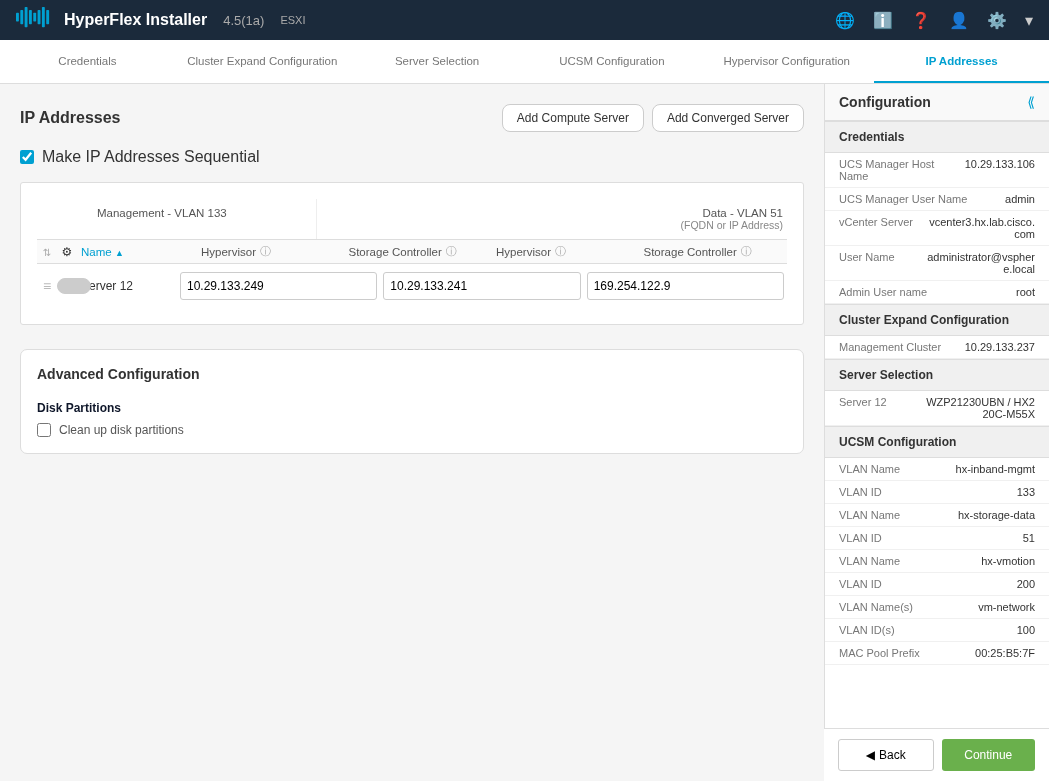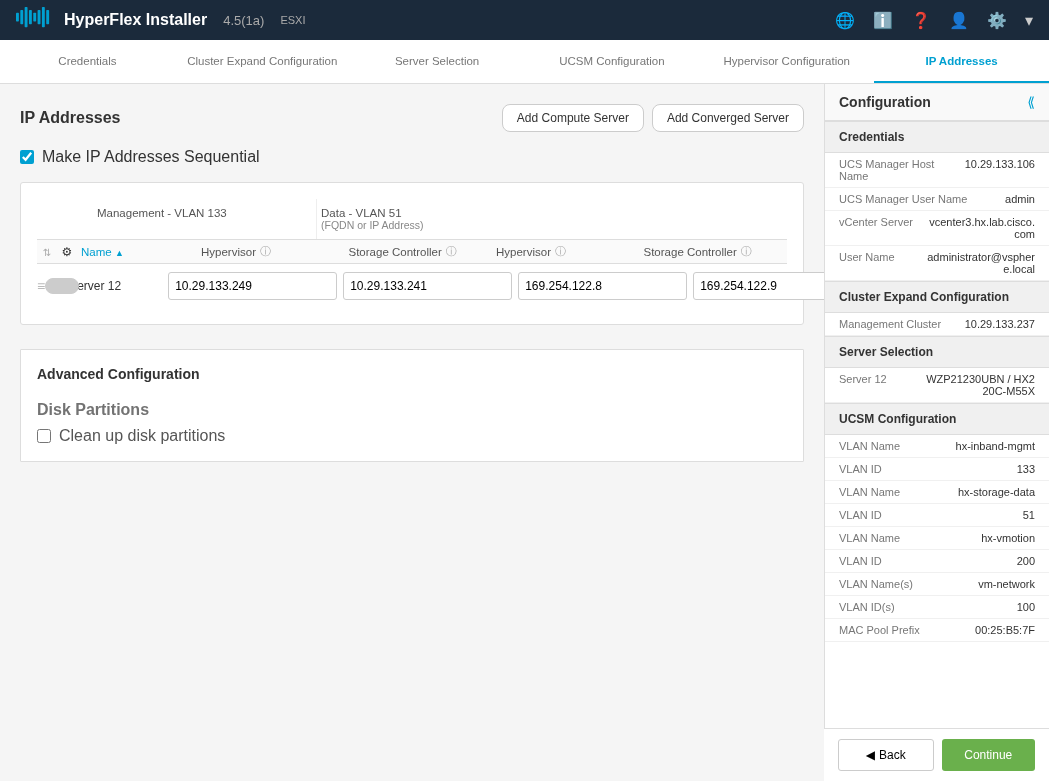--- a/index.html
+++ b/index.html
@@ -133,21 +133,21 @@
       border: 1px solid #ddd;
       border-radius: 3px;
       padding: 16px;
     }
     .vlan-header-row {
       display: flex;
       border-bottom: 1px solid #ddd;
     }
     .vlan-header-cell {
       flex: 1;
-      text-align: left;
+      text-align: right;
       padding: 8px 4px;
       font-size: 11.5px;
       color: #555;
       border-right: 1px solid #eee;
     }
     .vlan-header-cell:first-child {
       flex: 0 0 280px;
       text-align: left;
       padding-left: 60px;
     }
@@ -232,46 +232,46 @@
       padding: 0 6px;
       font-size: 12px;
       margin: 0 3px;
     }
 
     
     .advanced-section {
       margin-top: 24px;
       background: #fff;
       border: 1px solid #ddd;
-      border-radius: 1px;
+      border-radius: 7px;
       padding: 16px;
     }
     .advanced-title {
       font-size: 14px;
       font-weight: bold;
       color: #333;
       margin-bottom: 14px;
     }
     .disk-partitions-label {
-      font-size: 16px;
+      font-size: 12px;
       font-weight: bold;
-      color: #737373;
+      color: #0f172a;
       margin-bottom: 8px;
       margin-top: 19px;
     }
     .cleanup-row {
       display: flex;
       align-items: center;
       gap: 8px;
     }
     .cleanup-row input[type="checkbox"] {
       width: 14px; height: 14px;
     }
     .cleanup-label {
-      font-size: 16px;
+      font-size: 12px;
       color: #555;
     }
 
     
     .right-panel {
       width: 225px;
       background: #fff;
       border-left: 1px solid #ddd;
       display: flex;
       flex-direction: column;
@@ -482,21 +482,20 @@
       <div class="data-row">
         <div class="drag-handle">≡</div>
         <div class="toggle-cell">
           <div class="toggle-btn" style="background:#ccc;"></div>
         </div>
         <div class="server-name-cell">
           <span>Server 12</span>
         </div>
         <input class="ip-input" type="text" value="10.29.133.249" style="">
         <input class="ip-input" type="text" value="10.29.133.241" style="">
-        <input class="ip-input" type="text" value="169.254.122.8" style="">
         <input class="ip-input" type="text" value="169.254.122.9" style="">
       </div>
 
     </div>
 
     <div class="advanced-section">
       <div class="advanced-title">Advanced Configuration</div>
       <div class="disk-partitions-label">Disk Partitions</div>
       <div class="cleanup-row">
         <input type="checkbox" id="cleanup-check" style="">
@@ -522,20 +521,24 @@
         <span class="config-key">UCS Manager User Name</span>
         <span class="config-val">admin</span>
       </div>
       <div class="config-row">
         <span class="config-key">vCenter Server</span>
         <span class="config-val">vcenter3.hx.lab.cisco.com</span>
       </div>
       <div class="config-row">
         <span class="config-key">User Name</span>
         <span class="config-val">administrator@vsphere.local</span>
+      </div>
+      <div class="config-row">
+        <span class="config-key">Admin User name</span>
+        <span class="config-val">root</span>
       </div>
 
       <div class="config-section-header">Cluster Expand Configuration</div>
       <div class="config-row">
         <span class="config-key">Management Cluster</span>
         <span class="config-val">10.29.133.237</span>
       </div>
 
       <div class="config-section-header">Server Selection</div>
       <div class="config-row">

